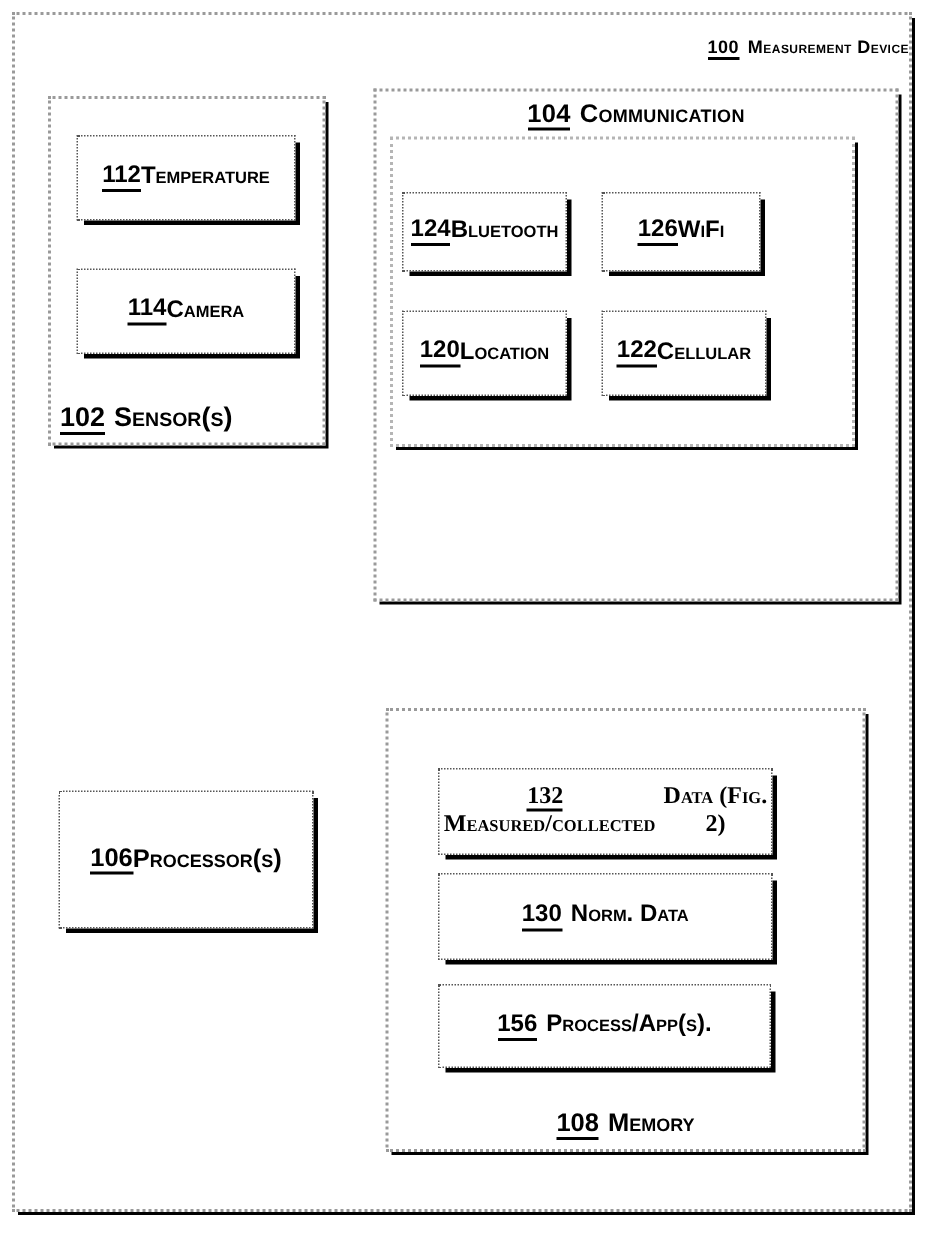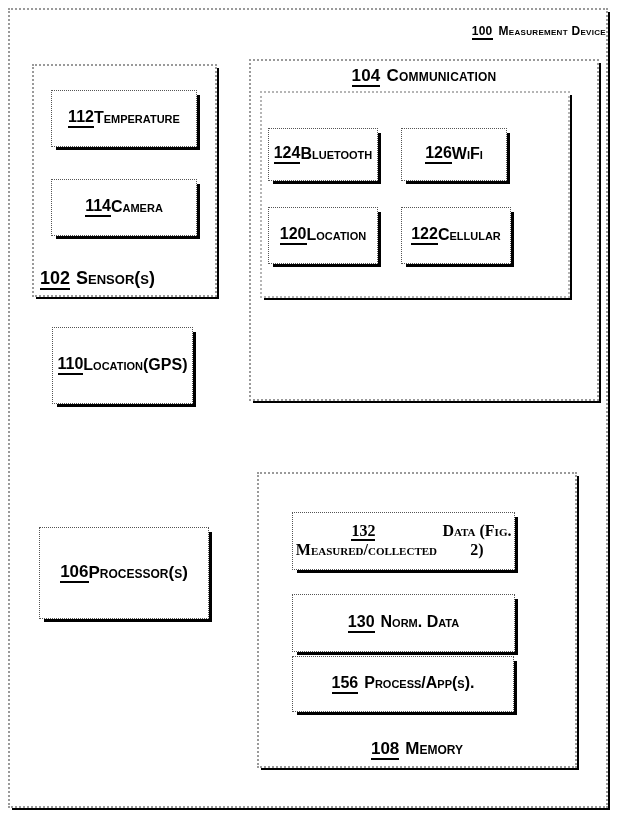--- a/index.html
+++ b/index.html
@@ -97,25 +97,20 @@
       </div>
       <div class="box leaf-box" style="left:17px; top:113px; width:146px; height:57px;">
         <span class="ref-num">114</span>
         <span class="line">Camera</span>
       </div>
       <div class="corner-label inline-label">
         <span class="ref-num">102</span><span>Sensor(s)</span>
       </div>
     </div>
 
-    <div class="box leaf-box" style="left:42px; top:317px; width:141px; height:77px;">
-      <span class="ref-num">110</span>
-      <span class="line">Location</span>
-      <span class="line">(GPS)</span>
-    </div>
 
     <div class="box container-box" style="left:239px; top:49px; width:350px; height:342px;">
       <div class="box-title inline-label" style="top:5px;">
         <span class="ref-num">104</span><span>Communication</span>
       </div>
 
       <div class="box container-box" style="left:9px; top:30px; width:310px; height:207px; border-color:#b5b5b5;">
         <div class="box leaf-box" style="left:6px; top:35px; width:110px; height:53px;">
           <span class="ref-num">124</span>
           <span class="line">Bluetooth</span>
@@ -141,21 +136,21 @@
       <span class="line">Processor(s)</span>
     </div>
 
     <div class="box container-box" style="left:247px; top:462px; width:320px; height:296px;">
       <div class="box leaf-box inline-label" style="left:33px; top:38px; width:223px; height:58px;font-family:Liberation Serif, serif;">
         <span class="line">
           <span class="ref-num">132</span><span>Measured/collected</span>
         </span>
         <span class="line">Data (Fig. 2)</span>
       </div>
-      <div class="box leaf-box inline-label" style="left:33px; top:120px; width:223px; height:58px;">
+      <div class="box leaf-box inline-label" style="left:33px; top:108px; width:223px; height:58px;">
         <span class="line">
           <span class="ref-num">130</span><span>Norm. Data</span>
         </span>
       </div>
       <div class="box leaf-box inline-label" style="left:33px; top:182px; width:222px; height:56px;">
         <span class="line">
           <span class="ref-num">156</span><span>Process/App(s).</span>
         </span>
       </div>
       <div class="bottom-title inline-label">

